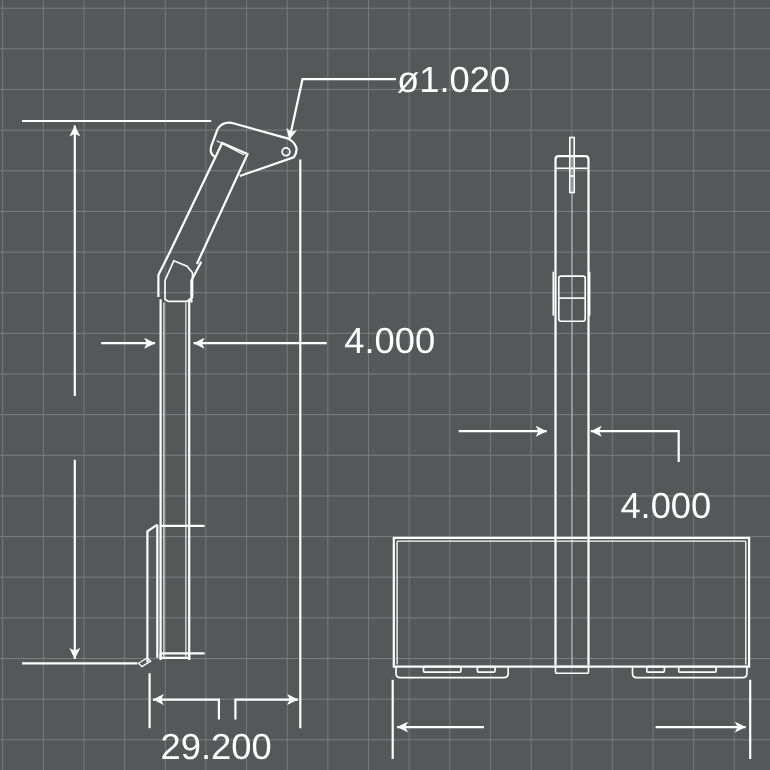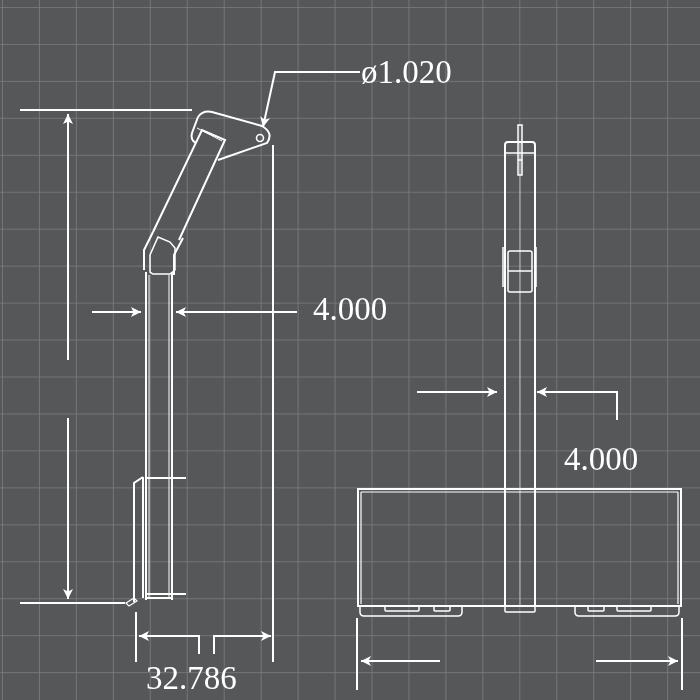--- a/index.html
+++ b/index.html
@@ -1,19 +1,19 @@
 <!DOCTYPE html>
 <html><head>
   <meta charset="utf-8">
   <style>
     html, body { margin:0; padding:0; }
     body { width:700px; height:700px; overflow:hidden; background:#555759; }
     #canvas { position:relative; width:700px; height:700px; }
     svg { position:absolute; left:0; top:0; }
-    .dim-label { position:absolute; color:#ffffff; font-family:Liberation Serif, serif; font-weight:300; font-size:33px; letter-spacing:0px; line-height:1; white-space:nowrap; }
+    .dim-label { position:absolute; color:#ffffff; font-family:Liberation Sans, sans-serif; font-weight:300; font-size:33px; letter-spacing:0px; line-height:1; white-space:nowrap; }
   </style>
 </head>
 <body>
 
 <div id="canvas">
   <svg width="700" height="700" viewBox="0 0 700 700">
     <defs>
       <pattern id="grid" x="2" y="7" width="36.95" height="36.95" patternUnits="userSpaceOnUse">
         <path d="M 0 0 L 36.95 0 M 0 0 L 0 36.95" fill="none" stroke="#7b7d7f" stroke-width="1.6"></path>
       </pattern>
@@ -118,15 +118,15 @@
 
       <line x1="357" y1="618" x2="357" y2="690"></line>
       <line x1="682" y1="618" x2="682" y2="690"></line>
       <line x1="440" y1="661" x2="361" y2="661" marker-end="url(#arr)"></line>
       <line x1="596" y1="661" x2="678" y2="661" marker-end="url(#arr)"></line>
     </g>
   </svg>
 
   <div class="dim-label" style="left:313px; top:293px;">4.000</div>
   <div class="dim-label" style="left:361px; top:56px;">ø1.020</div>
-  <div class="dim-label" style="left:146px; top:662px;">32.786</div>
+  <div class="dim-label" style="left:146px; top:662px;">29.200</div>
   <div class="dim-label" style="left:564px; top:443px;">4.000</div>
 </div>
 
 </body></html>

